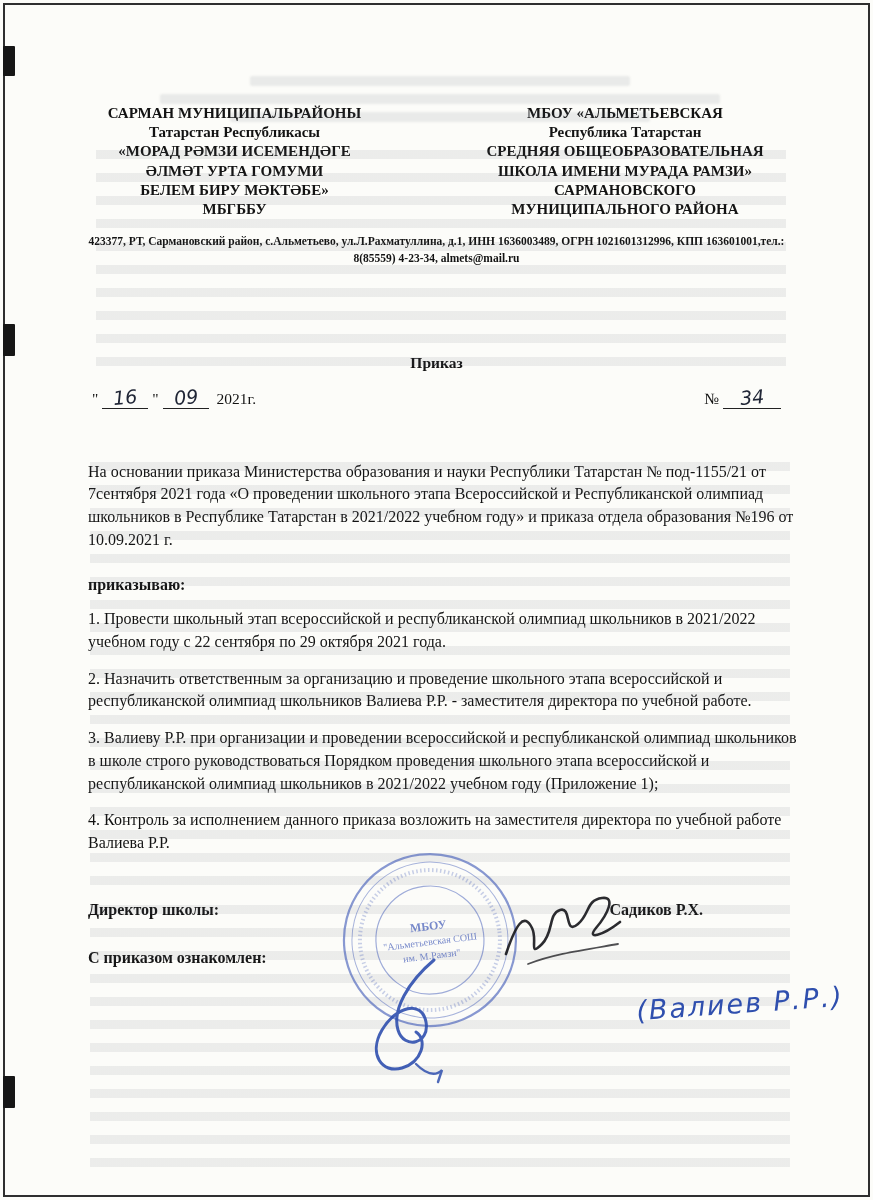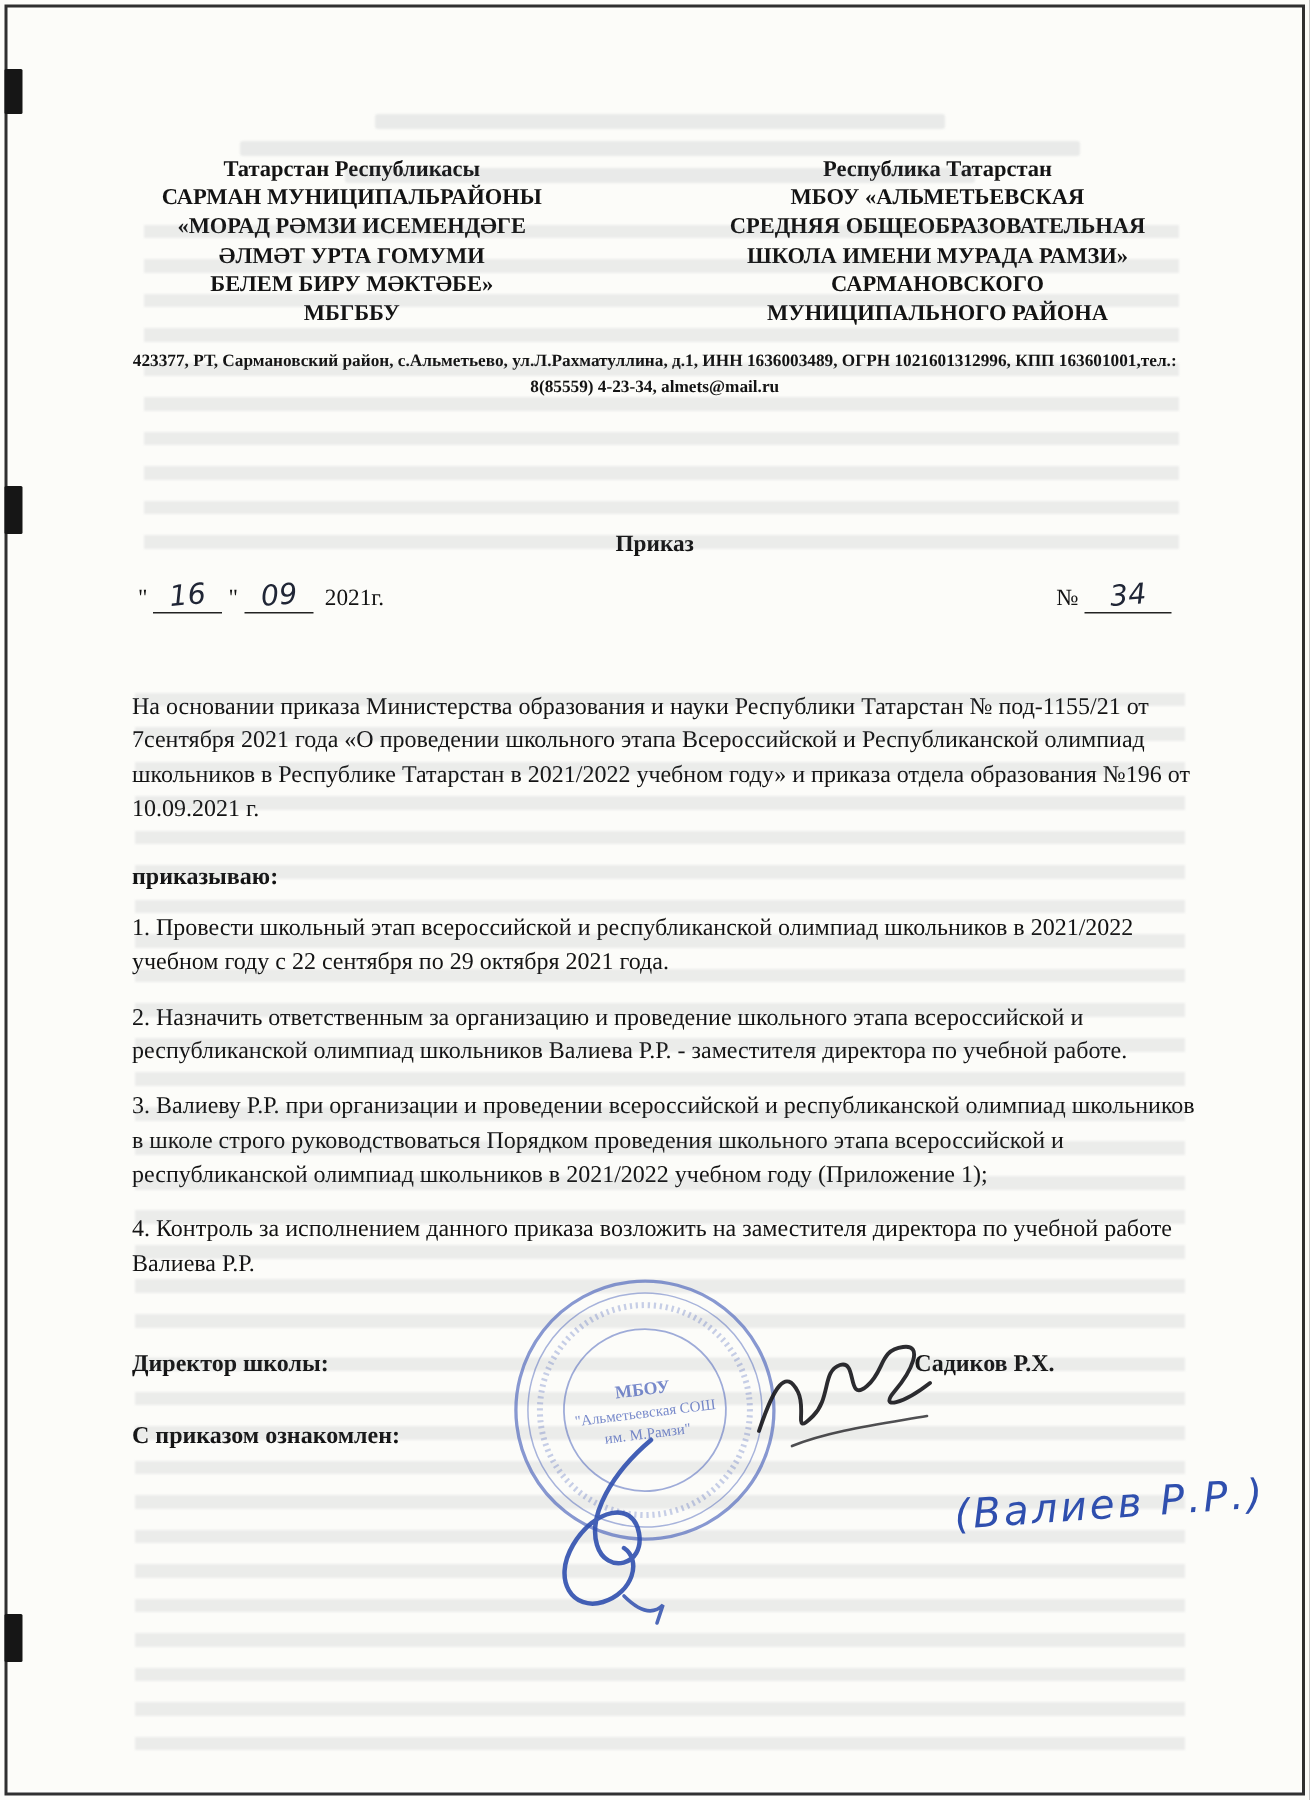--- a/index.html
+++ b/index.html
@@ -116,30 +116,30 @@
   <div class="overlay ghost" style="left:90px; top:905px; width:700px; height:275px;"></div>
 
   <div class="page-border"></div>
 
   <div class="overlay edge-mark" style="top:46px; height:30px;"></div>
   <div class="overlay edge-mark" style="top:324px; height:32px;"></div>
   <div class="overlay edge-mark" style="top:1076px; height:32px;"></div>
 
   <div class="letterhead">
     <div class="col left">
+      <div>САРМАН МУНИЦИПАЛЬРАЙОНЫ</div>
       <div>Татарстан Республикасы</div>
-      <div>САРМАН МУНИЦИПАЛЬРАЙОНЫ</div>
       <div>«МОРАД РӘМЗИ ИСЕМЕНДӘГЕ</div>
       <div>ӘЛМӘТ УРТА ГОМУМИ</div>
       <div>БЕЛЕМ БИРУ МӘКТӘБЕ»</div>
       <div>МБГББУ</div>
     </div>
     <div class="col right">
+      <div>МБОУ «АЛЬМЕТЬЕВСКАЯ</div>
       <div>Республика Татарстан</div>
-      <div>МБОУ «АЛЬМЕТЬЕВСКАЯ</div>
       <div>СРЕДНЯЯ ОБЩЕОБРАЗОВАТЕЛЬНАЯ</div>
       <div>ШКОЛА ИМЕНИ МУРАДА РАМЗИ»</div>
       <div>САРМАНОВСКОГО</div>
       <div>МУНИЦИПАЛЬНОГО РАЙОНА</div>
     </div>
   </div>
 
   <div class="contact-line">423377, РТ, Сармановский район, с.Альметьево, ул.Л.Рахматуллина, д.1, ИНН 1636003489, ОГРН 1021601312996, КПП 163601001,тел.: 8(85559) 4-23-34, almets@mail.ru</div>
 
   <div class="order-title">Приказ</div>

